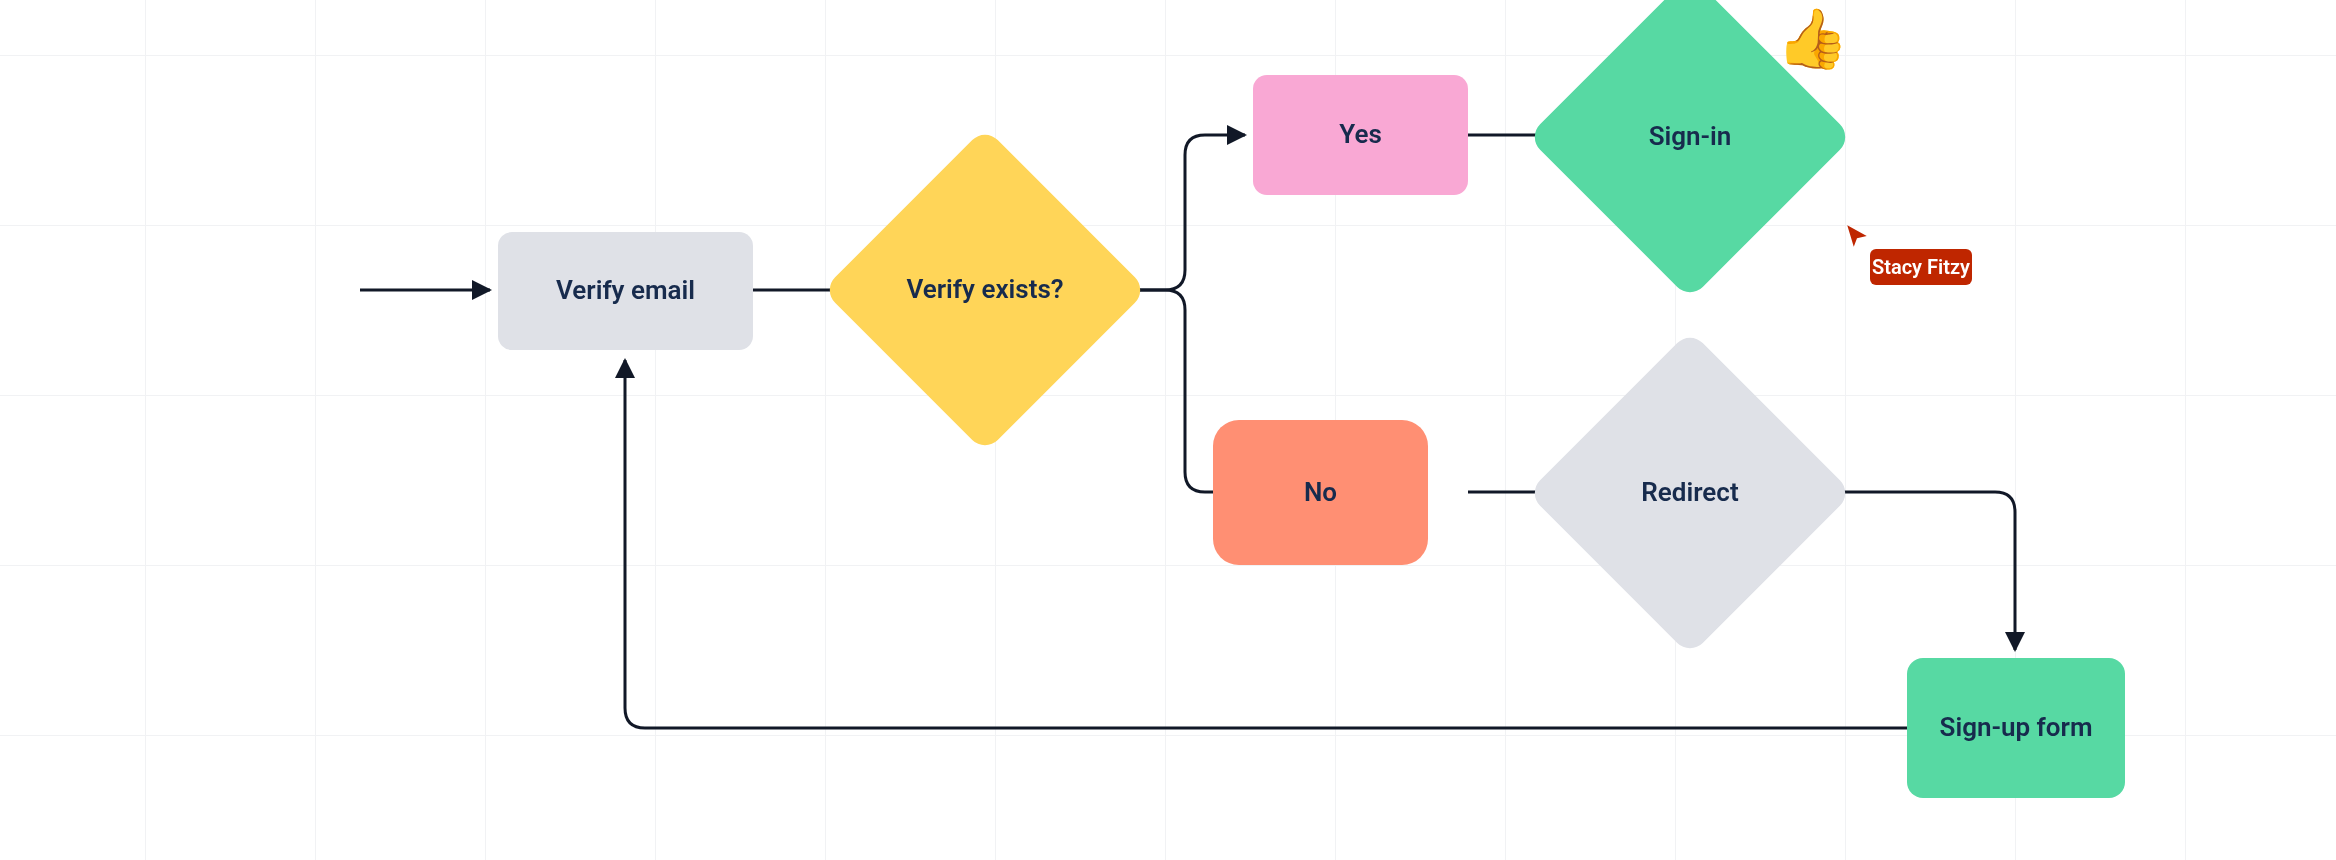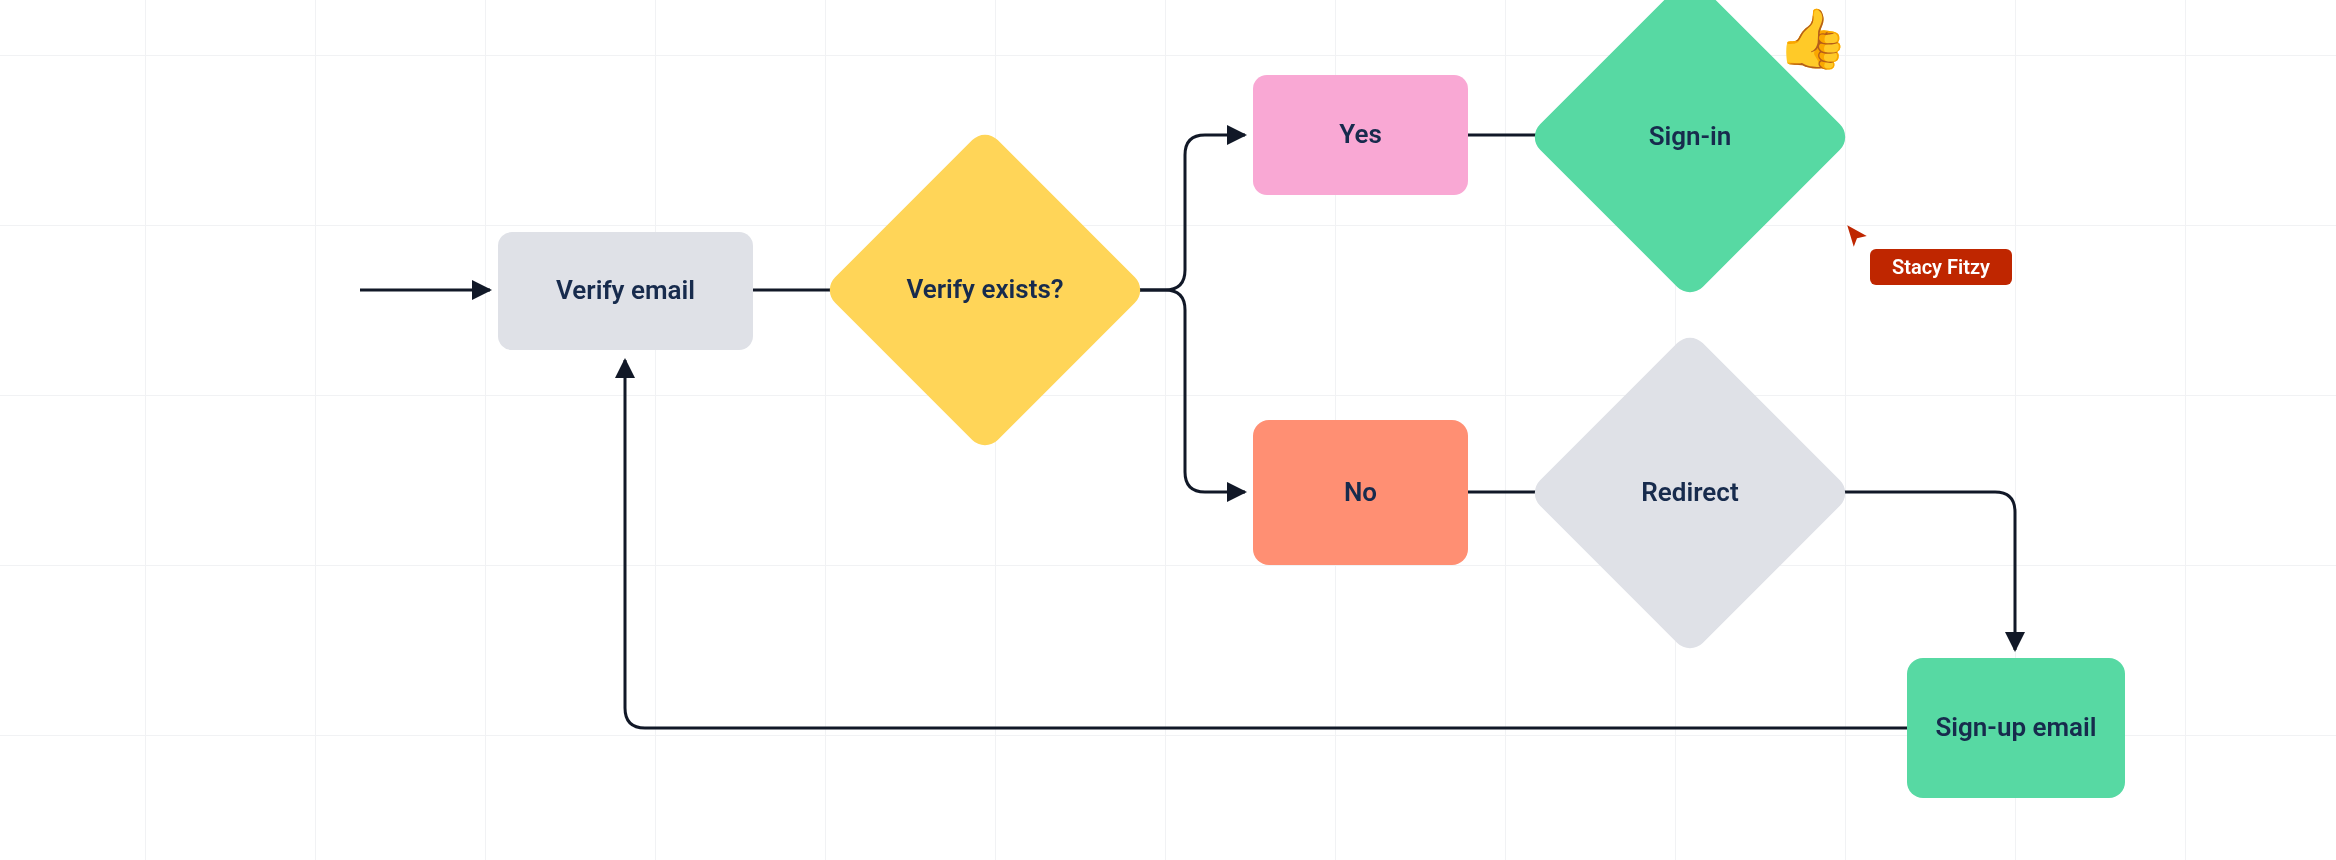--- a/index.html
+++ b/index.html
@@ -86,23 +86,23 @@
   
   .yes {
     left: 1253px; top: 75px;
     width: 215px; height: 120px;
     border-radius: 14px;
     background: #f9a8d4;
   }
 
   
   .no {
-    left: 1253px; top: 420px;
+    left: 1213px; top: 420px;
     width: 215px; height: 145px;
-    border-radius: 16px;
+    border-radius: 26px;
     background: #ff8f73;
   }
 
   
   .signin { left: 1575px; top: 22px; width: 230px; height: 230px; }
   .signin .diamond { background: #57d9a3; }
 
   
   .redirect { left: 1575px; top: 378px; width: 230px; height: 230px; }
   .redirect .diamond { background: #dfe1e7; }
@@ -149,21 +149,21 @@
   }
   .collab svg { display: block; }
   .collab-name {
     position: absolute;
     left: 26px;
     top: 26px;
     background: #bf2600;
     color: #ffffff;
     font-size: 20px;
     font-weight: 600;
-    padding: 6px 22px;
+    padding: 6px 2px;
     border-radius: 6px;
     white-space: nowrap;
   }
 </style>
 </head>
 <body>
 
 <div class="grid-bg"></div>
 
 <div class="canvas">
@@ -214,21 +214,21 @@
     <div class="diamond"></div>
     <span class="diamond-label">Sign-in</span>
   </div>
 
   <div class="diamond-wrap redirect">
     <div class="diamond"></div>
     <span class="diamond-label">Redirect</span>
   </div>
 
   <div class="node signup">
-    <span class="label-inner">Sign-up email</span>
+    <span class="label-inner">Sign-up form</span>
   </div>
 
   <div class="sticker"><span>👍</span></div>
 
   <div class="collab">
     <svg width="26" height="26" viewBox="0 0 24 24">
       <path d="M3 2 L21 12 L12 14 L9 22 Z" fill="#bf2600"></path>
     </svg>
     <div class="collab-name">Stacy Fitzy</div>
   </div>

